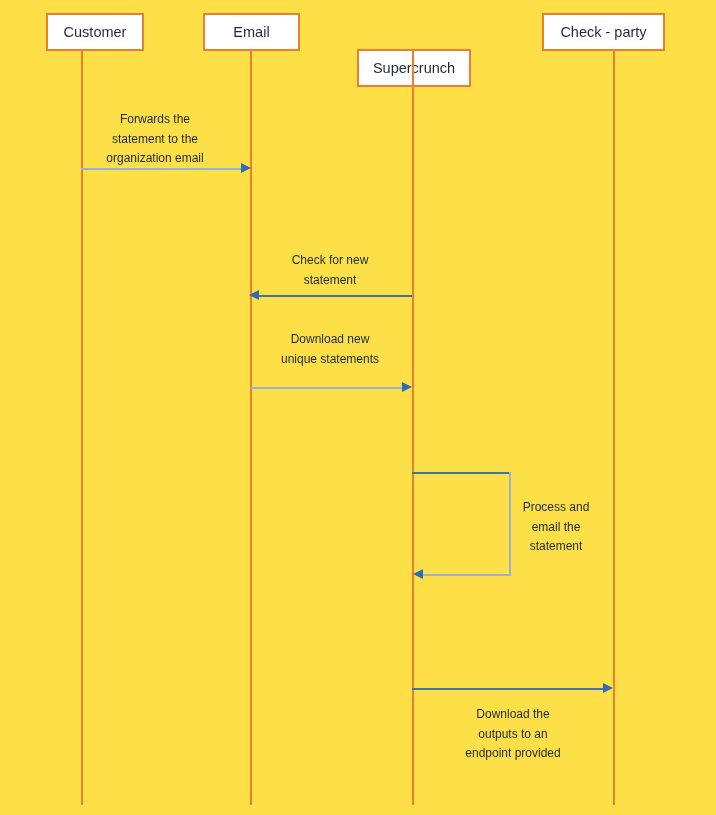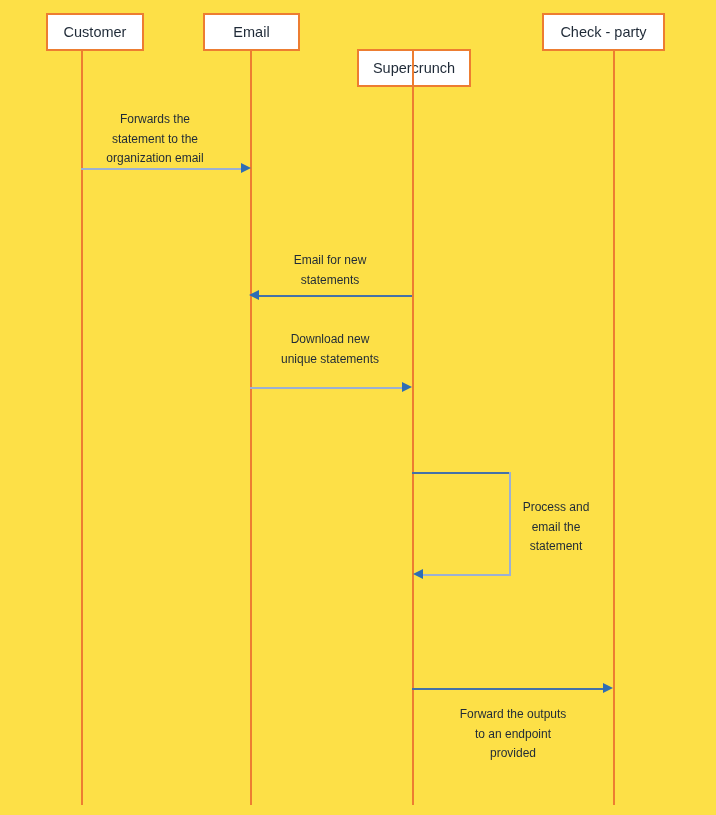--- a/index.html
+++ b/index.html
@@ -103,29 +103,29 @@
     <span class="participant-label">Check - party</span>
   </div>
   <div class="lifeline" style="left:613px; top:51px; height:754px;"></div>
 
   <div class="msg-line light" style="left:81px; top:168px; width:162px;"></div>
   <div class="arrowhead right" style="left:241px; top:163px;"></div>
   <div class="msg-label" style="left:101px; top:110px; width:108px;">Forwards the statement to the organization email</div>
 
   <div class="msg-line" style="left:258px; top:295px; width:154px;"></div>
   <div class="arrowhead left" style="left:249px; top:290px;"></div>
-  <div class="msg-label" style="left:268px; top:251px; width:124px;">Email for new statements</div>
+  <div class="msg-label" style="left:268px; top:251px; width:124px;">Check for new statement</div>
 
   <div class="msg-line light" style="left:250px; top:387px; width:154px;"></div>
   <div class="arrowhead right" style="left:402px; top:382px;"></div>
   <div class="msg-label" style="left:275px; top:330px; width:110px;text-align:center;">Download new unique statements</div>
 
   <div class="self-loop-seg h" style="left:412px; top:472px; width:99px;"></div>
   <div class="self-loop-seg v light" style="left:509px; top:472px; height:104px;"></div>
   <div class="self-loop-seg h light" style="left:422px; top:574px; width:88px;"></div>
   <div class="arrowhead left" style="left:413px; top:569px;"></div>
   <div class="msg-label" style="left:513px; top:498px; width:86px;">Process and email the statement</div>
 
   <div class="msg-line" style="left:412px; top:688px; width:193px;"></div>
   <div class="arrowhead right" style="left:603px; top:683px;"></div>
-  <div class="msg-label" style="left:455px; top:705px; width:116px;">Forward the outputs to an endpoint provided</div>
+  <div class="msg-label" style="left:455px; top:705px; width:116px;">Download the outputs to an endpoint provided</div>
 
 </div>
 
 </body></html>

